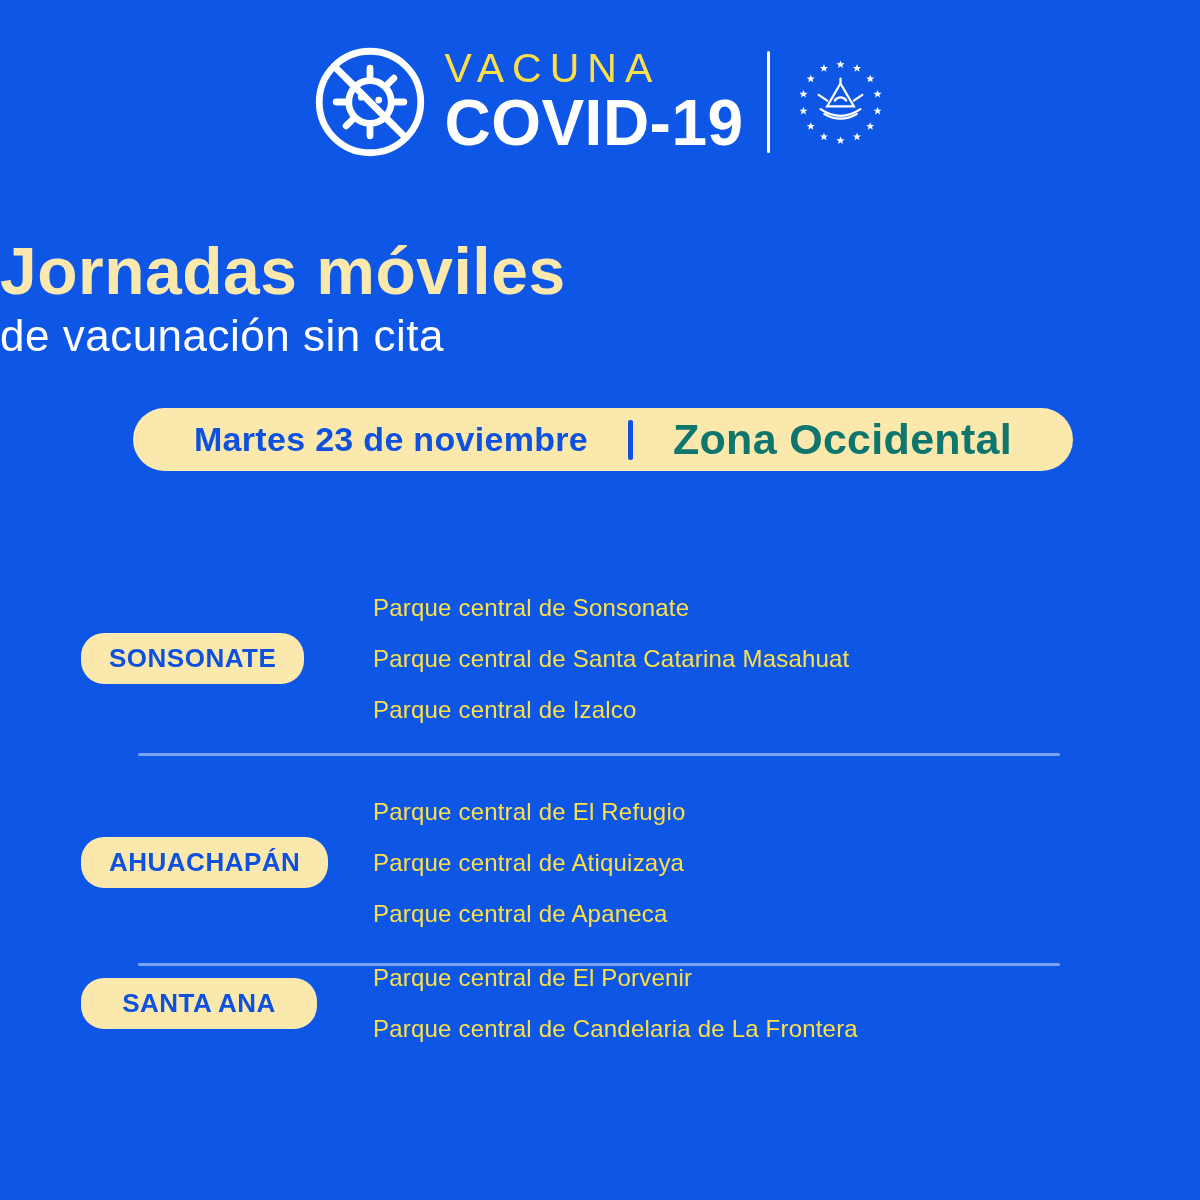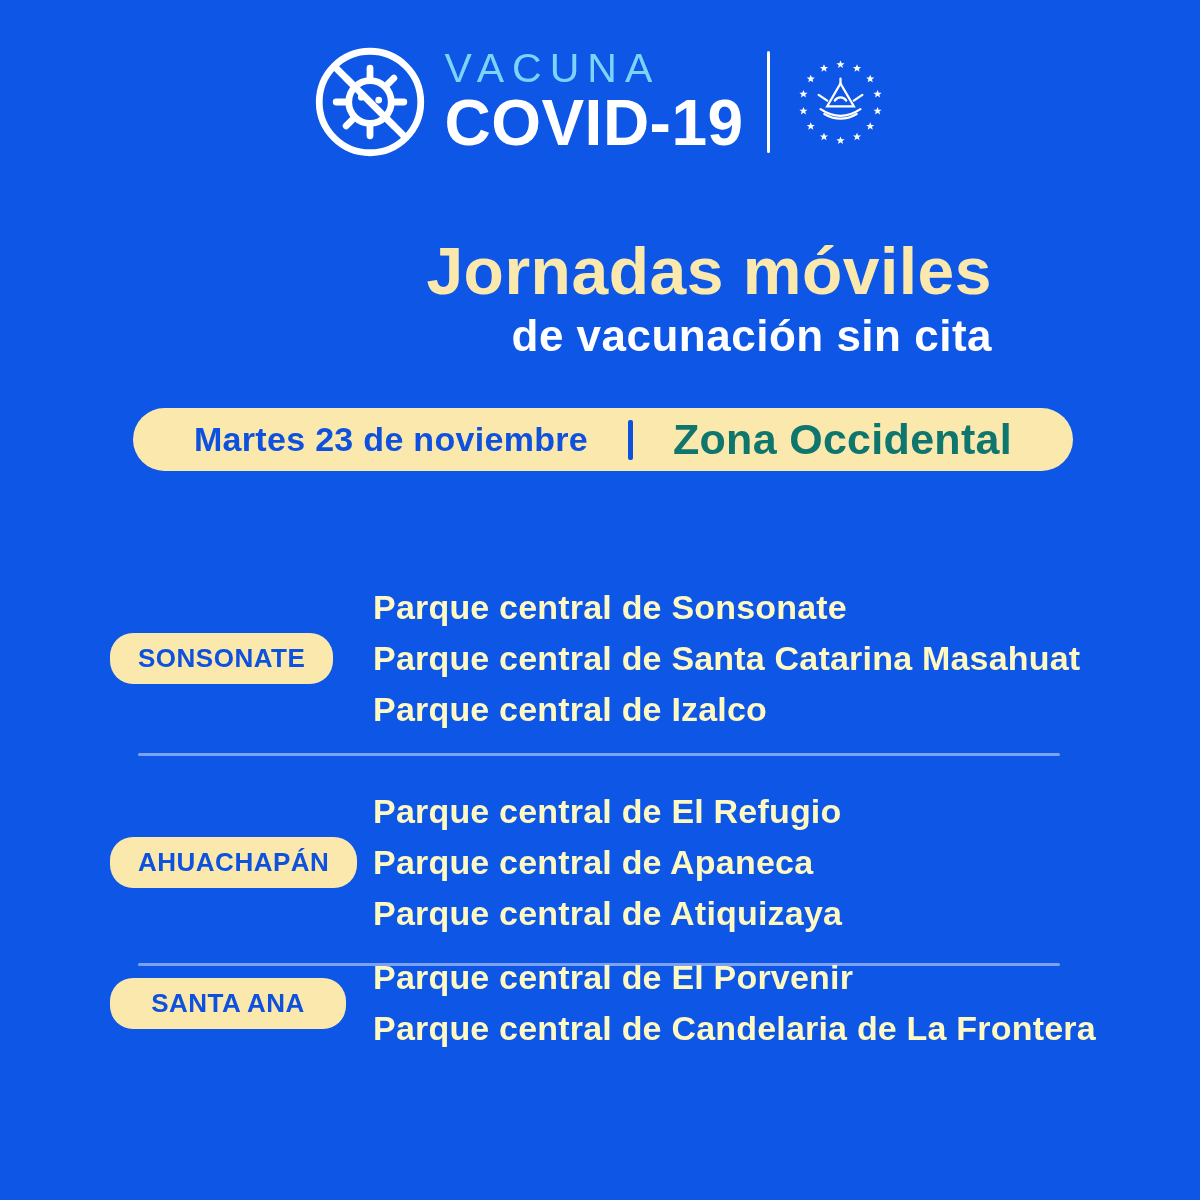--- a/index.html
+++ b/index.html
@@ -11,73 +11,73 @@
     overflow:hidden;
   }
   
   .header{
     position:absolute;top:44px;left:0;width:1200px;
     display:flex;justify-content:center;align-items:center;
   }
   .virus-icon{width:116px;height:116px;flex:0 0 auto;}
   .brand{margin-left:16px;display:flex;flex-direction:column;}
   .brand-top{
-    color:#7dd3fc;font-size:41px;font-weight:400;
+    color:#fde047;font-size:41px;font-weight:400;
     letter-spacing:8px;line-height:1.0;
   }
   .brand-bottom{
     color:#FFFFFF;font-size:64px;font-weight:800;
     letter-spacing:0.5px;line-height:1.02;margin-top:2px;
   }
   .header-vbar{
     width:3px;height:102px;background:#FFFFFF;
     border-radius:2px;margin:0 23px;flex:0 0 auto;
   }
   .emblem-icon{width:95px;height:95px;flex:0 0 auto;}
 
   
-  .title-block{position:absolute;top:236px;left:0;width:992px;text-align:right;}
+  .title-block{position:absolute;top:236px;left:0;width:992px;text-align:left;}
   .title-main{
     color:#FAE8AD;font-size:66px;font-weight:800;
     line-height:1.08;letter-spacing:0.5px;
   }
   .title-sub{
-    color:#FFFFFF;font-size:44px;font-weight:700;
+    color:#FFFFFF;font-size:44px;font-weight:400;
     line-height:1.15;margin-top:4px;letter-spacing:0.5px;
   }
 
   
   .banner{
     position:absolute;top:408px;left:133px;width:940px;height:63px;
     background:#FAE8AD;border-radius:32px;
     display:flex;align-items:center;justify-content:center;gap:12px;
   }
   .banner-date{color:#0E51DE;font-size:34px;font-weight:700;letter-spacing:0.3px;}
   .banner-vbar{width:5px;height:40px;background:#0E51DE;border-radius:2px;margin:0 28px;}
   .banner-zone{color:#0f766e;font-size:43px;font-weight:700;letter-spacing:0.3px;}
 
   
   .section{
     position:absolute;left:0;width:1200px;
     display:flex;align-items:center;
   }
   .label-col{
-    width:373px;padding-left:110px;box-sizing:border-box;
+    width:373px;padding-left:81px;box-sizing:border-box;
     display:flex;flex:0 0 auto;
   }
   .dept-pill{
     background:#FAE8AD;color:#0E51DE;
     font-size:26px;font-weight:800;letter-spacing:0.5px;
     padding:10px 28px;min-width:180px;box-sizing:border-box;
     text-align:center;border-radius:23px;white-space:nowrap;
   }
   .pill-wide{min-width:236px;}
   .loc-col{display:flex;flex-direction:column;}
   .loc{
-    color:#fef9c3;font-size:34px;font-weight:700;
+    color:#fde047;font-size:24px;font-weight:400;
     line-height:51px;white-space:nowrap;letter-spacing:0.2px;
   }
   #section-sonsonate{top:582px;}
   #section-ahuachapan{top:786px;}
   #section-santa-ana{top:952px;}
 
   .divider{
     position:absolute;left:138px;width:922px;height:3px;
     background:rgba(255,255,255,0.45);border-radius:2px;
   }
@@ -167,22 +167,22 @@
 </div>
 
 <div class="divider" id="divider-1"></div>
 
 <div class="section" id="section-ahuachapan">
   <div class="label-col">
     <span class="dept-pill">AHUACHAPÁN</span>
   </div>
   <div class="loc-col">
     <div class="loc">Parque central de El Refugio</div>
+    <div class="loc">Parque central de Atiquizaya</div>
     <div class="loc">Parque central de Apaneca</div>
-    <div class="loc">Parque central de Atiquizaya</div>
   </div>
 </div>
 
 <div class="divider" id="divider-2"></div>
 
 <div class="section" id="section-santa-ana">
   <div class="label-col">
     <span class="dept-pill pill-wide">SANTA ANA</span>
   </div>
   <div class="loc-col">

